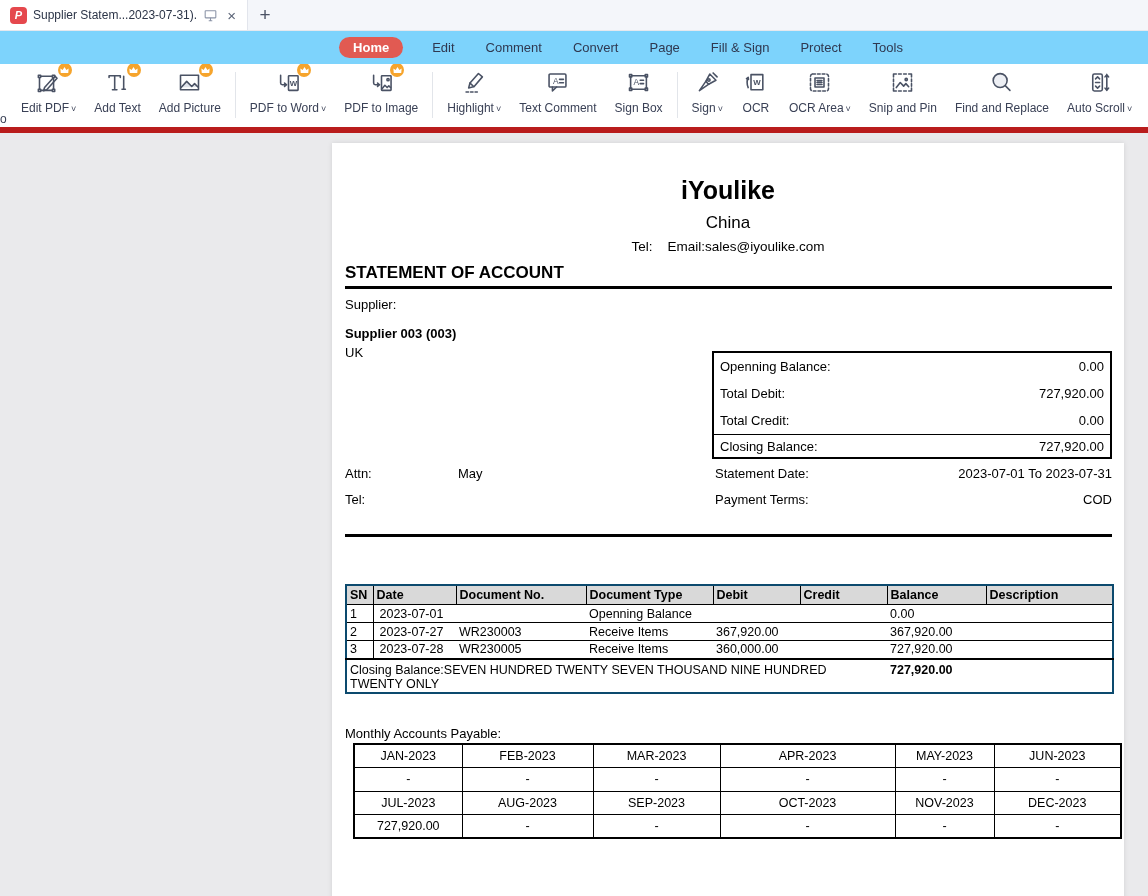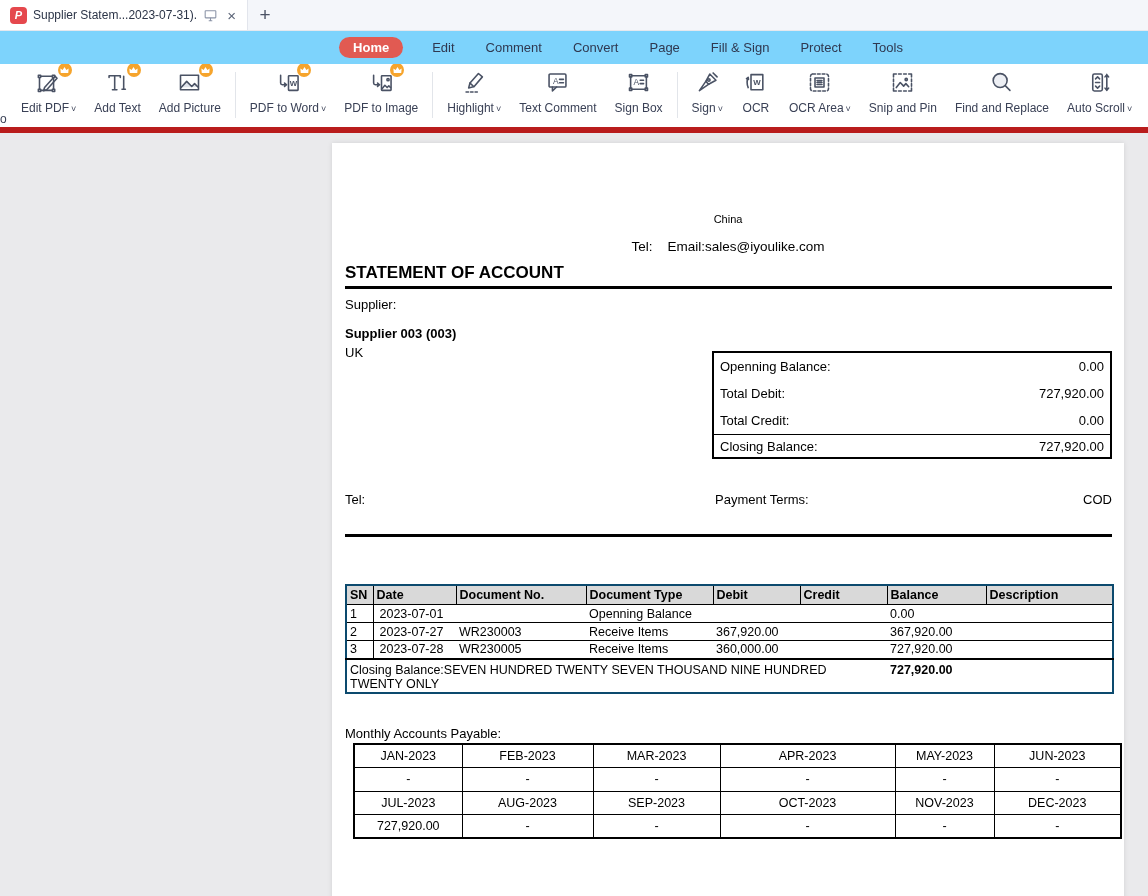--- a/index.html
+++ b/index.html
@@ -43,21 +43,21 @@
   .sep { width:1px; height:46px; background:#e2e5ea; margin:4px 5px 0 5px; flex:0 0 auto; }
   .clipped-label { position:absolute; left:0; top:48px; width:7px; overflow:hidden;
                    font-size:12px; color:#3a4156; }
 
   
   .content { position:relative; width:1148px; height:768px; background:#eaeaec; }
   .page { position:absolute; left:332px; top:10px; width:792px; height:758px; background:#fff;
           box-shadow:0 0 5px rgba(0,0,0,.10); color:#000; }
   .abs { position:absolute; }
   .company { left:0; right:0; top:33px; text-align:center; font-size:25px; font-weight:bold; }
-  .country { left:0; right:0; top:70px; text-align:center; font-size:11px; }
+  .country { left:0; right:0; top:70px; text-align:center; font-size:17px; }
   .contact { left:0; right:0; top:96px; text-align:center; font-size:13.5px; white-space:pre; }
   .stmt-title { left:13px; top:120px; font-size:17px; font-weight:bold; }
   .stmt-rule { left:13px; right:12px; top:143px; height:3px; background:#000; }
   .plain { font-size:13px; }
   .supplier-label { left:13px; top:154px; }
   .supplier-name  { left:13px; top:183px; font-weight:bold; }
   .supplier-country { left:13px; top:202px; }
 
   .sumbox { left:380px; top:208px; width:400px; border:2px solid #000; background:#fff; }
   .sumrow { display:flex; justify-content:space-between; align-items:center;
@@ -314,20 +314,21 @@
     <div class="tool">
       
       
     </div>
   </div>
 </div>
 
 <div class="content">
   <div class="page">
 
+    <div class="abs company">iYoulike</div>
     <div class="abs country">China</div>
     <div class="abs contact">Tel:    Email:sales@iyoulike.com</div>
 
     <div class="abs stmt-title">STATEMENT OF ACCOUNT</div>
     <div class="abs stmt-rule"></div>
 
     <div class="abs plain supplier-label">Supplier:</div>
     <div class="abs plain supplier-name">Supplier 003  (003)</div>
     <div class="abs plain supplier-country">UK</div>
 
@@ -343,20 +344,26 @@
       <div class="sumrow">
         <span>Total Credit:</span>
         <span>0.00</span>
       </div>
       <div class="sumrow last">
         <span>Closing Balance:</span>
         <span>727,920.00</span>
       </div>
     </div>
 
+    <div class="abs inforow" style="top:323px">
+      <span class="i-l1">Attn:</span>
+      <span class="i-l2">May</span>
+      <span class="i-r1">Statement Date:</span>
+      <span class="i-r2">2023-07-01 To 2023-07-31</span>
+    </div>
     <div class="abs inforow" style="top:349px">
       <span class="i-l1">Tel:</span>
       <span class="i-r1">Payment Terms:</span>
       <span class="i-r2">COD</span>
     </div>
     <div class="abs fax-rule"></div>
 
     <table class="abs txn">
       <colgroup>
         <col style="width:27px">

